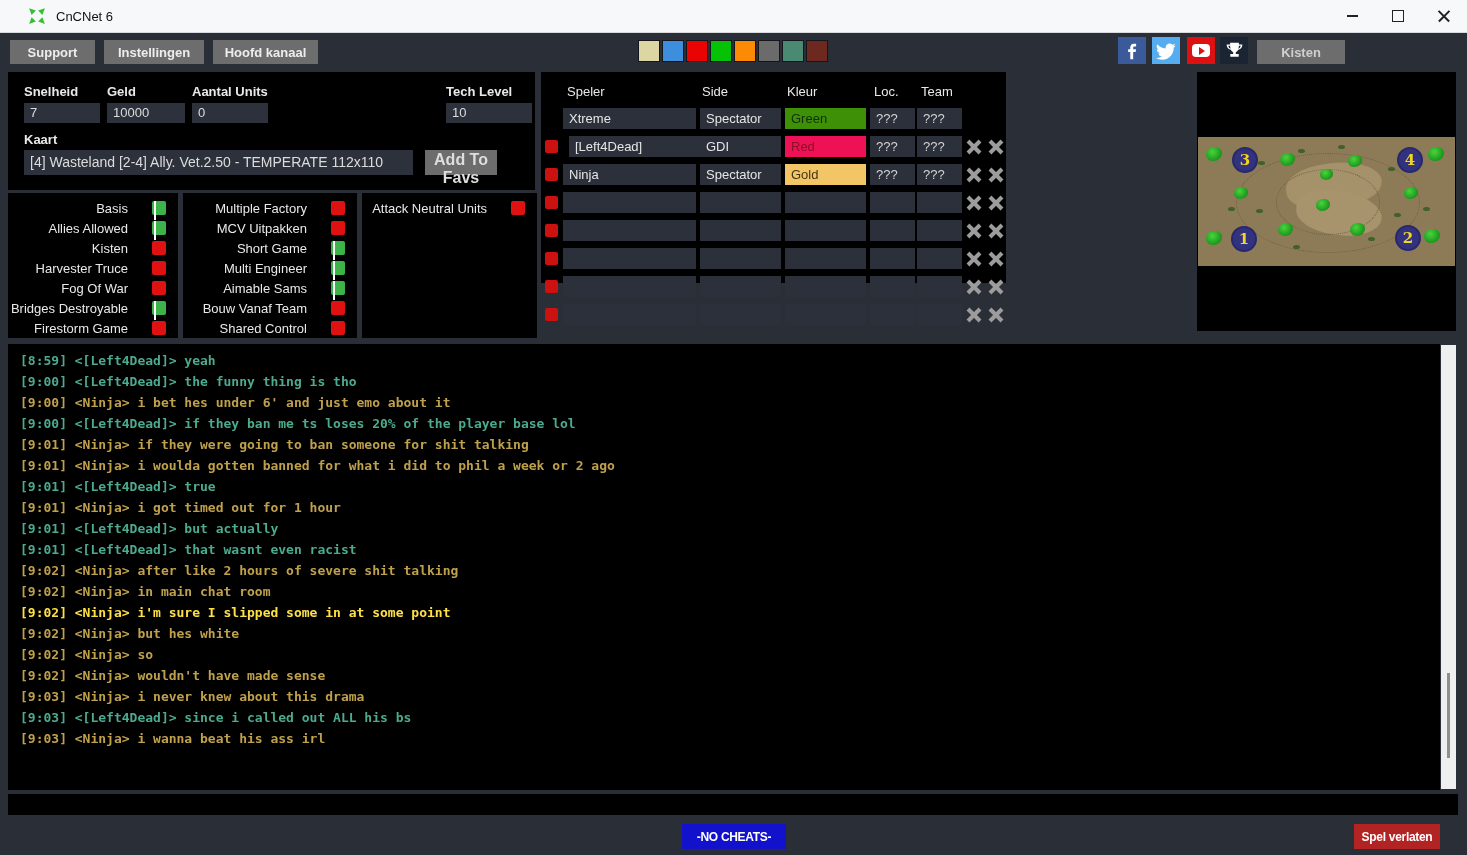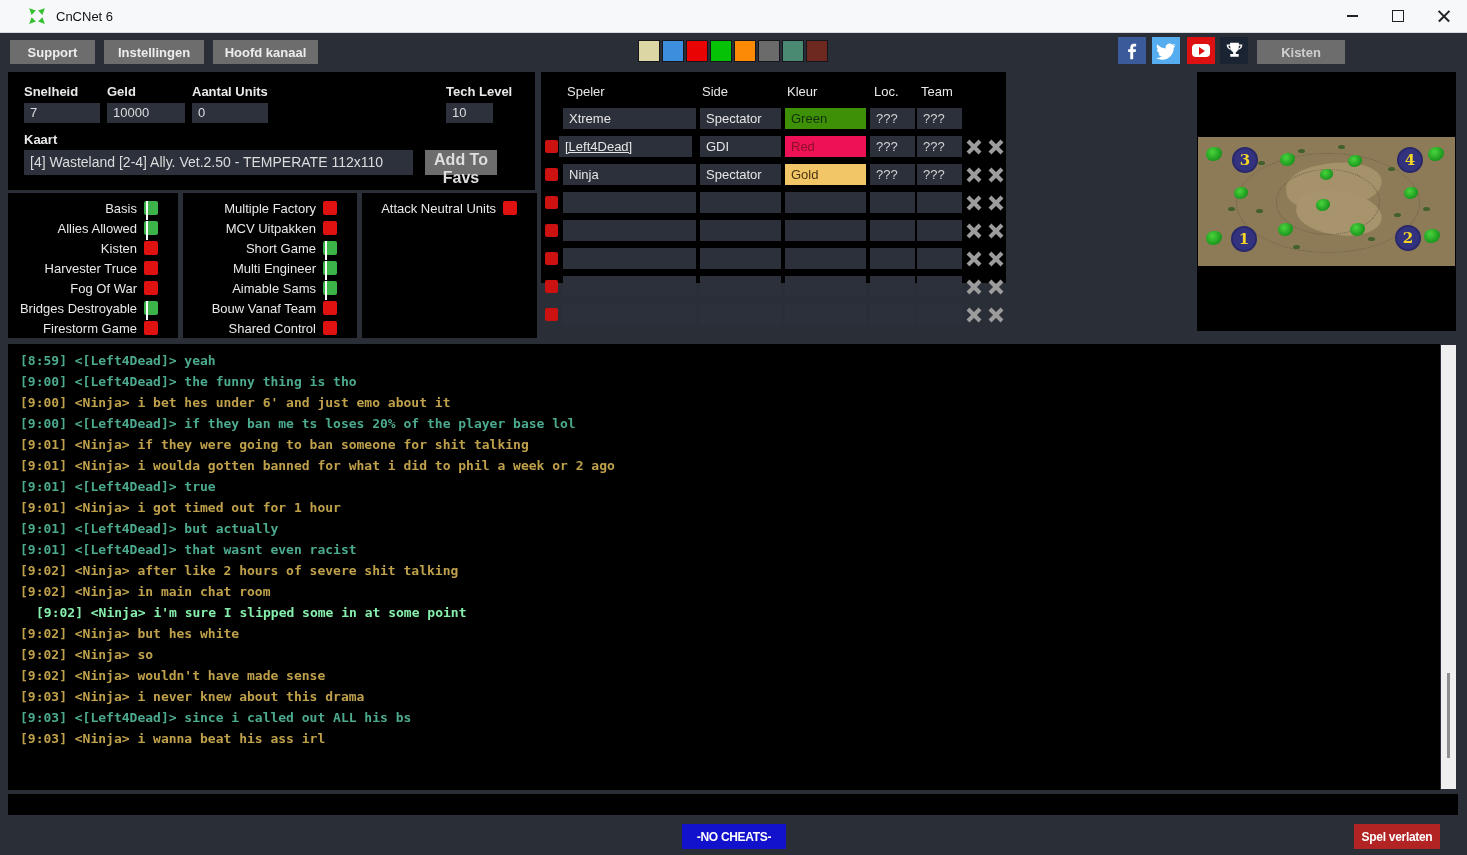--- a/index.html
+++ b/index.html
@@ -25,21 +25,21 @@
         font-size:13px;font-weight:600;height:24px;cursor:default;}
   .swatch-row{position:absolute;left:638px;top:40px;display:flex;gap:2px;}
   .swatch{width:22px;height:22px;border:1px solid #14161b;box-sizing:border-box;}
   .social{position:absolute;top:37px;width:28px;height:27px;display:flex;align-items:center;justify-content:center;}
   
   .panel{position:absolute;background:#000;}
   .flabel{position:absolute;color:#e9e9e9;font-size:13px;font-weight:bold;}
   .field{position:absolute;background:#2c313b;color:#dcdcdc;font-size:13px;line-height:20px;
          height:20px;padding-left:6px;box-sizing:border-box;}
   
-  .opt-row{display:flex;align-items:center;justify-content:flex-end;height:20px;padding-right:20px;gap:7px;}
+  .opt-row{display:flex;align-items:center;justify-content:flex-end;height:20px;padding-right:12px;gap:24px;}
   .opt-label{color:#e9e9e9;font-size:13px;white-space:nowrap;}
   .cb{width:14px;height:14px;border-radius:2px;flex:0 0 auto;}
   .cb.on{background:#3cb44a;}
   .cb.off{background:#df1111;}
   .tick{width:8px;height:4px;border-left:2px solid #fff;border-bottom:2px solid #fff;
         transform:rotate(-45deg);margin:3px 0 0 2px;}
   .dash{width:8px;height:2px;background:#fff;margin:6px auto 0;}
   
   .phead{position:absolute;color:#e9e9e9;font-size:13px;top:12px;}
   .cell{position:absolute;height:21px;background:#2b303a;color:#e6e6e6;font-size:13px;
@@ -141,21 +141,21 @@
   <button class="gbtn" style="left:1257px;top:40px;width:88px;color:#cfcfcf;">Kisten</button>
 
   <div class="panel" style="left:8px;top:72px;width:527px;height:118px;">
     <span class="flabel" style="left:16px;top:12px;">Snelheid</span>
     <span class="flabel" style="left:99px;top:12px;">Geld</span>
     <span class="flabel" style="left:184px;top:12px;">Aantal Units</span>
     <span class="flabel" style="left:438px;top:12px;">Tech Level</span>
     <div class="field" style="left:16px;top:31px;width:76px;">7</div>
     <div class="field" style="left:99px;top:31px;width:78px;">10000</div>
     <div class="field" style="left:184px;top:31px;width:76px;">0</div>
-    <div class="field" style="left:438px;top:31px;width:47px;">10</div>
+    <div class="field" style="left:438px;top:31px;width:86px;">10</div>
     <span class="flabel" style="left:16px;top:60px;">Kaart</span>
     <div class="field" style="left:16px;top:78px;width:389px;height:25px;line-height:25px;font-size:14px;">[4] Wasteland [2-4] Ally. Vet.2.50 - TEMPERATE 112x110</div>
     <button class="gbtn" style="left:417px;top:78px;width:72px;height:25px;font-size:16px;color:#dedede;">Add To Favs</button>
   </div>
 
   <div class="panel opt-col" style="left:8px;top:193px;width:170px;height:145px;padding-top:5px;box-sizing:border-box;">
       <div class="opt-row">
         <span class="opt-label">Basis</span>
         <span class="cb on"><span class="tick"></span></span>
       </div>
@@ -227,21 +227,21 @@
     <span class="phead" style="left:246px;">Kleur</span>
     <span class="phead" style="left:333px;">Loc.</span>
     <span class="phead" style="left:380px;">Team</span>
     <div>
         <div class="cell" style="left: 22px; top: 36px; width: 133px;">Xtreme</div>
         <div class="cell" style="left: 159px; top: 36px; width: 81px;">Spectator</div>
         <div class="cell" style="background: rgb(62, 144, 7); color: rgb(18, 48, 10); left: 244px; top: 36px; width: 81px;">Green</div>
         <div class="cell qcell" style="left: 329px; top: 36px; width: 45px;">???</div>
         <div class="cell qcell" style="left: 376px; top: 36px; width: 45px;">???</div>
         <div class="kick" style="left: 4px; top: 68px;"><span class="dash" style="margin-top: 5.5px;"></span></div>
-        <div class="cell" style="left: 18px; top: 64px; width: 133px; text-decoration: underline;">[Left4Dead]</div>
+        <div class="cell" style="left: 28px; top: 64px; width: 133px;">[Left4Dead]</div>
         <div class="cell" style="left: 159px; top: 64px; width: 81px;">GDI</div>
         <div class="cell" style="background: rgb(238, 17, 85); color: rgb(140, 16, 40); left: 244px; top: 64px; width: 81px;">Red</div>
         <div class="cell qcell" style="left: 329px; top: 64px; width: 45px;">???</div>
         <div class="cell qcell" style="left: 376px; top: 64px; width: 45px;">???</div>
         <span class="slotx xmark" style="left: 424px; top: 64px; width: 18px;"></span>
         <span class="slotx xmark" style="left: 446px; top: 64px; width: 18px;"></span>
         <div class="kick" style="left: 4px; top: 96px;"><span class="dash" style="margin-top: 5.5px;"></span></div>
         <div class="cell" style="left: 22px; top: 92px; width: 133px;">Ninja</div>
         <div class="cell" style="left: 159px; top: 92px; width: 81px;">Spectator</div>
         <div class="cell" style="background: rgb(242, 197, 102); color: rgb(71, 51, 18); left: 244px; top: 92px; width: 81px;">Gold</div>
@@ -333,21 +333,21 @@
       <div class="chat-line" style="color: rgb(191, 160, 75);">[9:00] &lt;Ninja&gt; i bet hes under 6' and just emo about it</div>
       <div class="chat-line" style="color: rgb(76, 170, 143);">[9:00] &lt;[Left4Dead]&gt; if they ban me ts loses 20% of the player base lol</div>
       <div class="chat-line" style="color: rgb(191, 160, 75);">[9:01] &lt;Ninja&gt; if they were going to ban someone for shit talking</div>
       <div class="chat-line" style="color: rgb(191, 160, 75);">[9:01] &lt;Ninja&gt; i woulda gotten banned for what i did to phil a week or 2 ago</div>
       <div class="chat-line" style="color: rgb(76, 170, 143);">[9:01] &lt;[Left4Dead]&gt; true</div>
       <div class="chat-line" style="color: rgb(191, 160, 75);">[9:01] &lt;Ninja&gt; i got timed out for 1 hour</div>
       <div class="chat-line" style="color: rgb(76, 170, 143);">[9:01] &lt;[Left4Dead]&gt; but actually</div>
       <div class="chat-line" style="color: rgb(76, 170, 143);">[9:01] &lt;[Left4Dead]&gt; that wasnt even racist</div>
       <div class="chat-line" style="color: rgb(191, 160, 75);">[9:02] &lt;Ninja&gt; after like 2 hours of severe shit talking</div>
       <div class="chat-line" style="color: rgb(191, 160, 75);">[9:02] &lt;Ninja&gt; in main chat room</div>
-      <div class="chat-line" style="color: #86efac; margin-left: 16px;">[9:02] &lt;Ninja&gt; i'm sure I slipped some in at some point</div>
+      <div class="chat-line" style="color: #fde047;">[9:02] &lt;Ninja&gt; i'm sure I slipped some in at some point</div>
       <div class="chat-line" style="color: rgb(191, 160, 75);">[9:02] &lt;Ninja&gt; but hes white</div>
       <div class="chat-line" style="color: rgb(191, 160, 75);">[9:02] &lt;Ninja&gt; so</div>
       <div class="chat-line" style="color: rgb(191, 160, 75);">[9:02] &lt;Ninja&gt; wouldn't have made sense</div>
       <div class="chat-line" style="color: rgb(191, 160, 75);">[9:03] &lt;Ninja&gt; i never knew about this drama</div>
       <div class="chat-line" style="color: rgb(76, 170, 143);">[9:03] &lt;[Left4Dead]&gt; since i called out ALL his bs</div>
       <div class="chat-line" style="color: rgb(191, 160, 75);">[9:03] &lt;Ninja&gt; i wanna beat his ass irl</div>
     </div>
   <div class="scroll-track">
     <div class="scroll-thumb"></div>
   </div>

